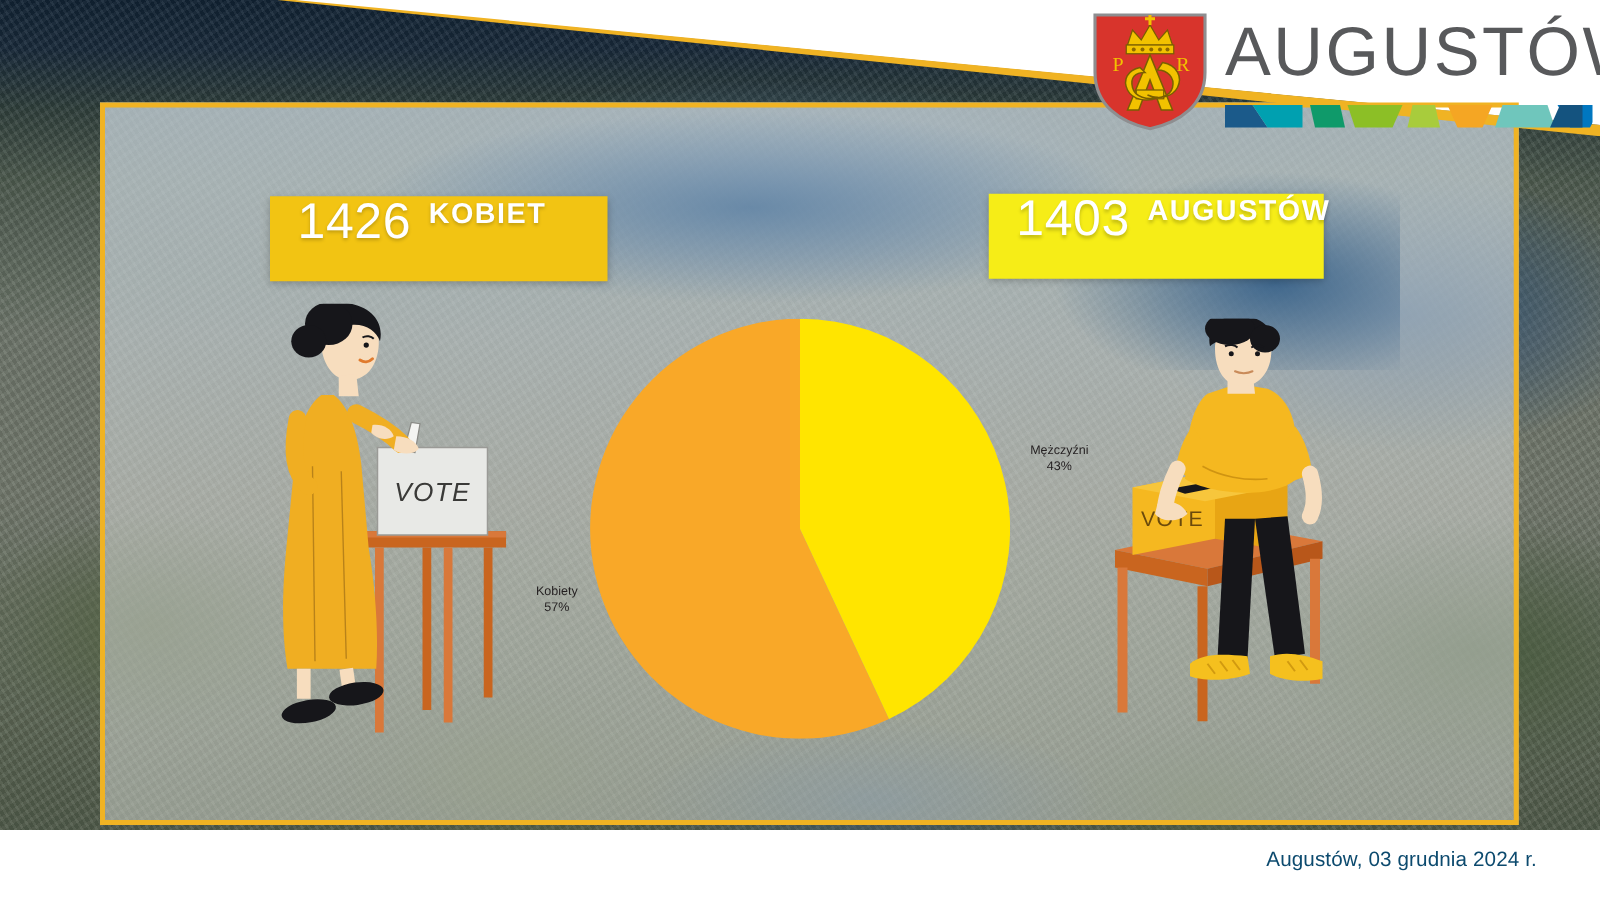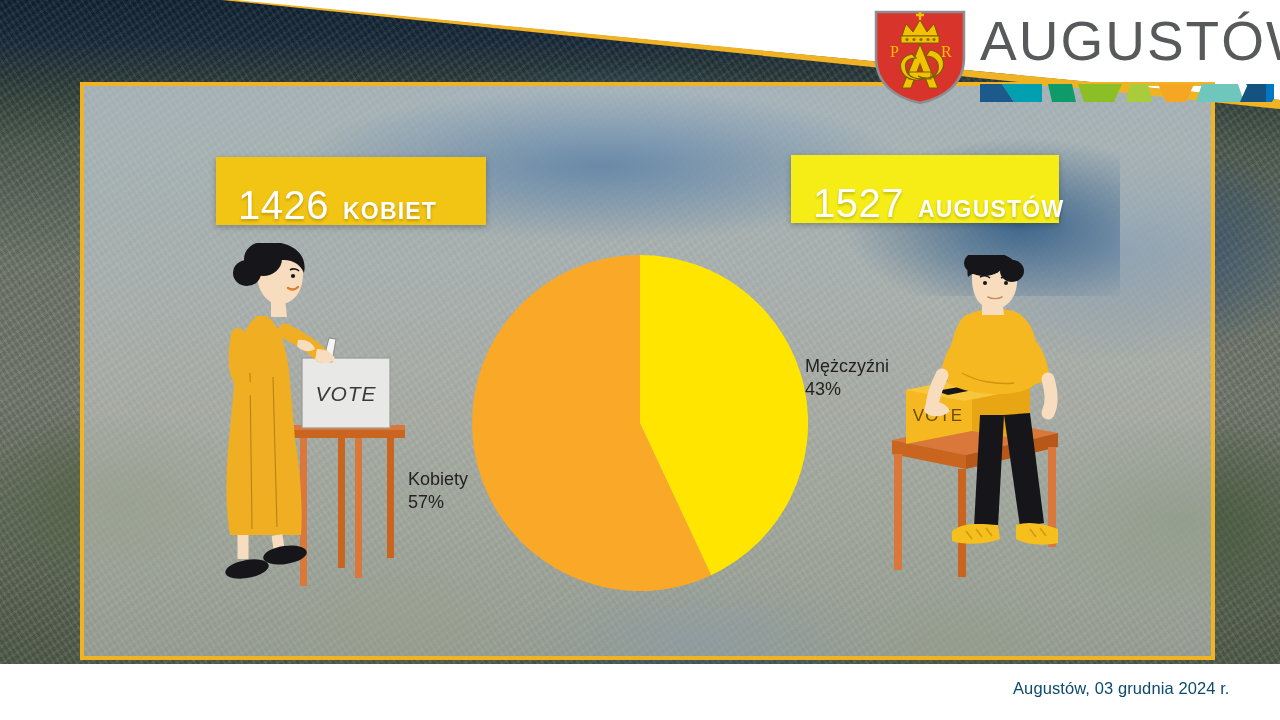--- a/index.html
+++ b/index.html
@@ -79,36 +79,36 @@
   .shield-wrap { position:absolute; left:0; top:0; width:104px; height:100px; }
   .brand-name {
     position:absolute; left:112px; top:8px;
     font-size:55px; letter-spacing:2px; color:#58595b; font-weight:400;
     line-height:1; white-space:nowrap;
   }
   .chevrons { position:absolute; left:112px; top:76px; width:294px; height:24px; }
 
   
   .badge {
-    position:absolute; display:flex; align-items:flex-end;
+    position:absolute; display:flex; align-items:flex-start;
     padding:0 22px; color:#ffffff; white-space:nowrap;
     box-shadow:0 2px 6px rgba(0,0,0,.25);
   }
   .badge .num { font-size:40px; font-weight:400; letter-spacing:.5px; line-height:1;
                 text-shadow:0 2px 3px rgba(0,0,0,.22); }
   .badge .lbl { font-size:23px; font-weight:700; letter-spacing:1.2px; margin-left:14px;
                 text-shadow:0 2px 3px rgba(0,0,0,.22); }
   #badge-women { left:216px; top:157px; width:270px; height:68px; background:#f2c413; }
   #badge-men   { left:791px; top:155px; width:268px; height:68px; background:#f6ed17; }
 
   
   .pie-wrap { position:absolute; left:472px; top:255px; width:336px; height:336px; }
   .pie-label {
-    position:absolute; color:#231f20; line-height:1.25;
-    font-size:18px; white-space:nowrap;
+    position:absolute; text-align:center; color:#231f20; line-height:1.25;
+    font-size:10px; white-space:nowrap;
   }
   #label-women { left:408px; top:468px; width:75px; }
   #label-men   { left:805px; top:355px; width:85px; }
 
   
   .footer-text {
     position:absolute; left:1013px; top:679px;
     font-size:16.5px; color:#0c4a6e; white-space:nowrap; letter-spacing:.1px;
   }
 
@@ -239,21 +239,21 @@
   <div class="pie-label" id="label-men">
     <div>Mężczyźni</div>
     <div>43%</div>
   </div>
 
   <div class="badge" id="badge-women">
     <span class="num">1426</span>
     <span class="lbl">KOBIET</span>
   </div>
   <div class="badge" id="badge-men">
-    <span class="num">1527</span>
+    <span class="num">1403</span>
     <span class="lbl">AUGUSTÓW</span>
   </div>
 
   <div class="logo-block">
     <div class="shield-wrap">
       <svg width="104" height="100" viewBox="0 0 104 100">
         <path d="M8,6 L96,6 L96,52 C96,78 76,92 52,97 C28,92 8,78 8,52 Z" fill="#d8342c" stroke="#8e8e90" stroke-width="2.5"></path>
 
         <path d="M34,30 L38,18 L45,26 L52,14 L59,26 L66,18 L70,30 Z" fill="#f2c200" stroke="#7a5f00" stroke-width="1"></path>
         <rect x="33" y="30" width="38" height="7" fill="#f2c200" stroke="#7a5f00" stroke-width="1"></rect>

